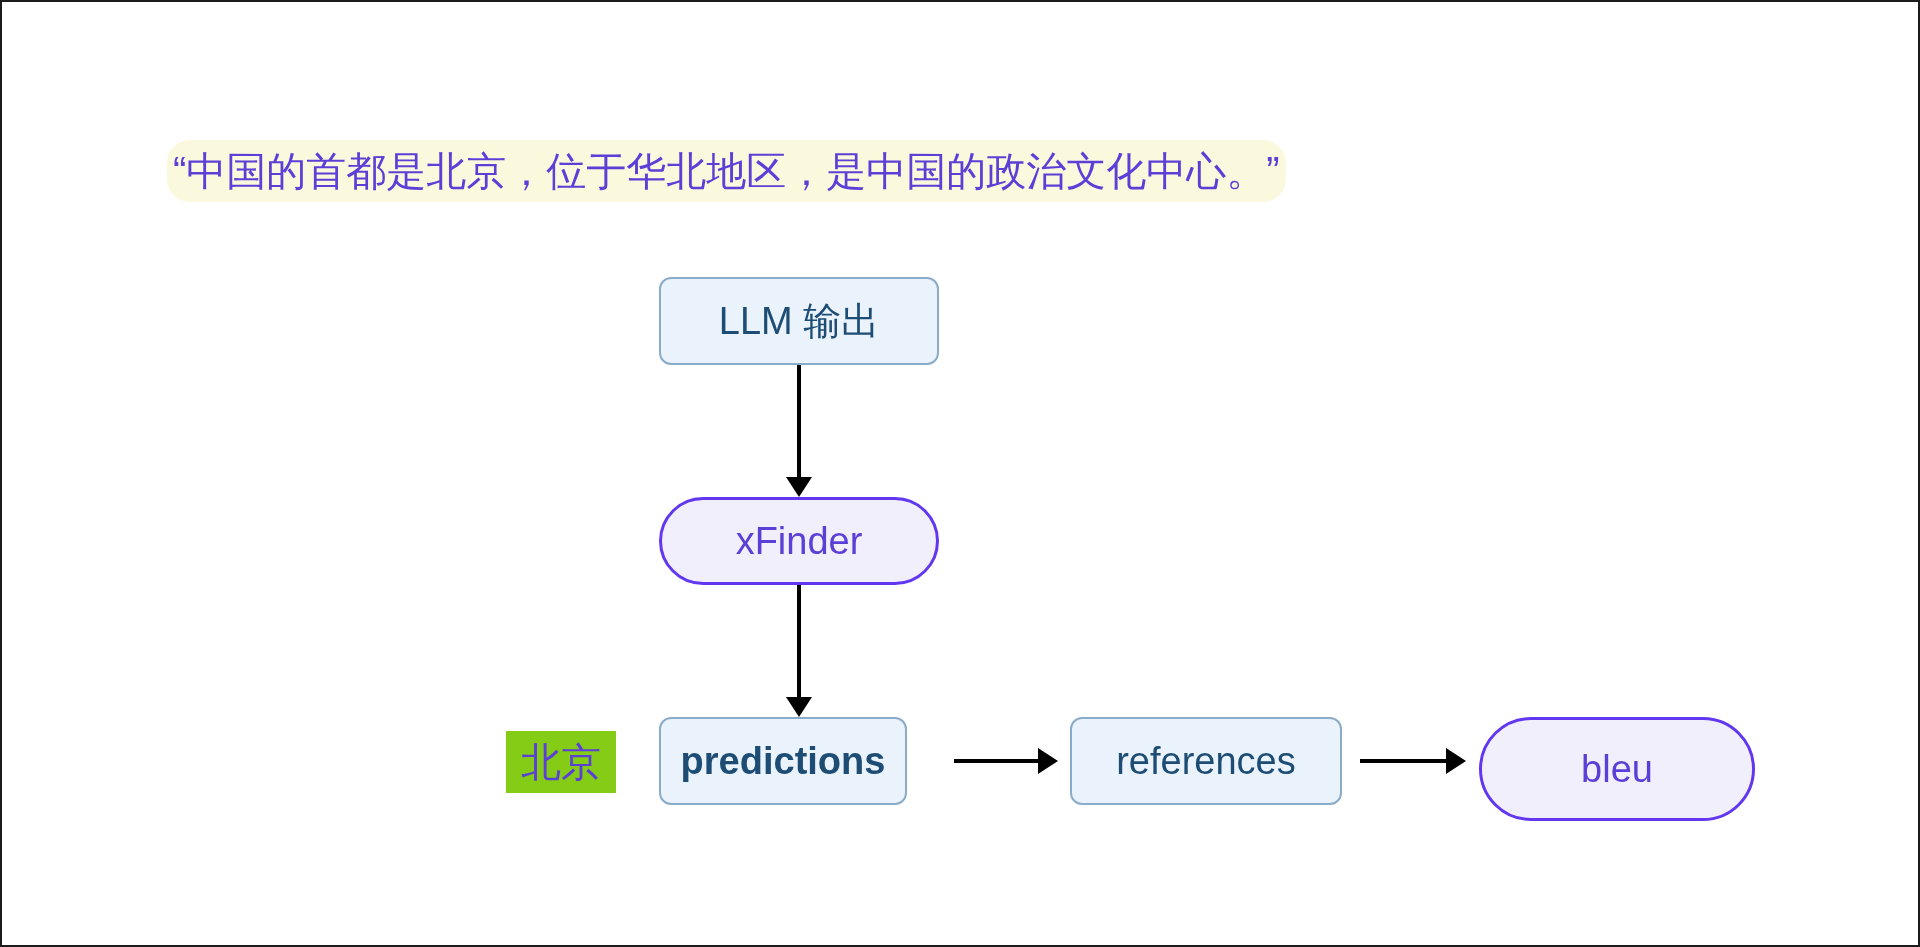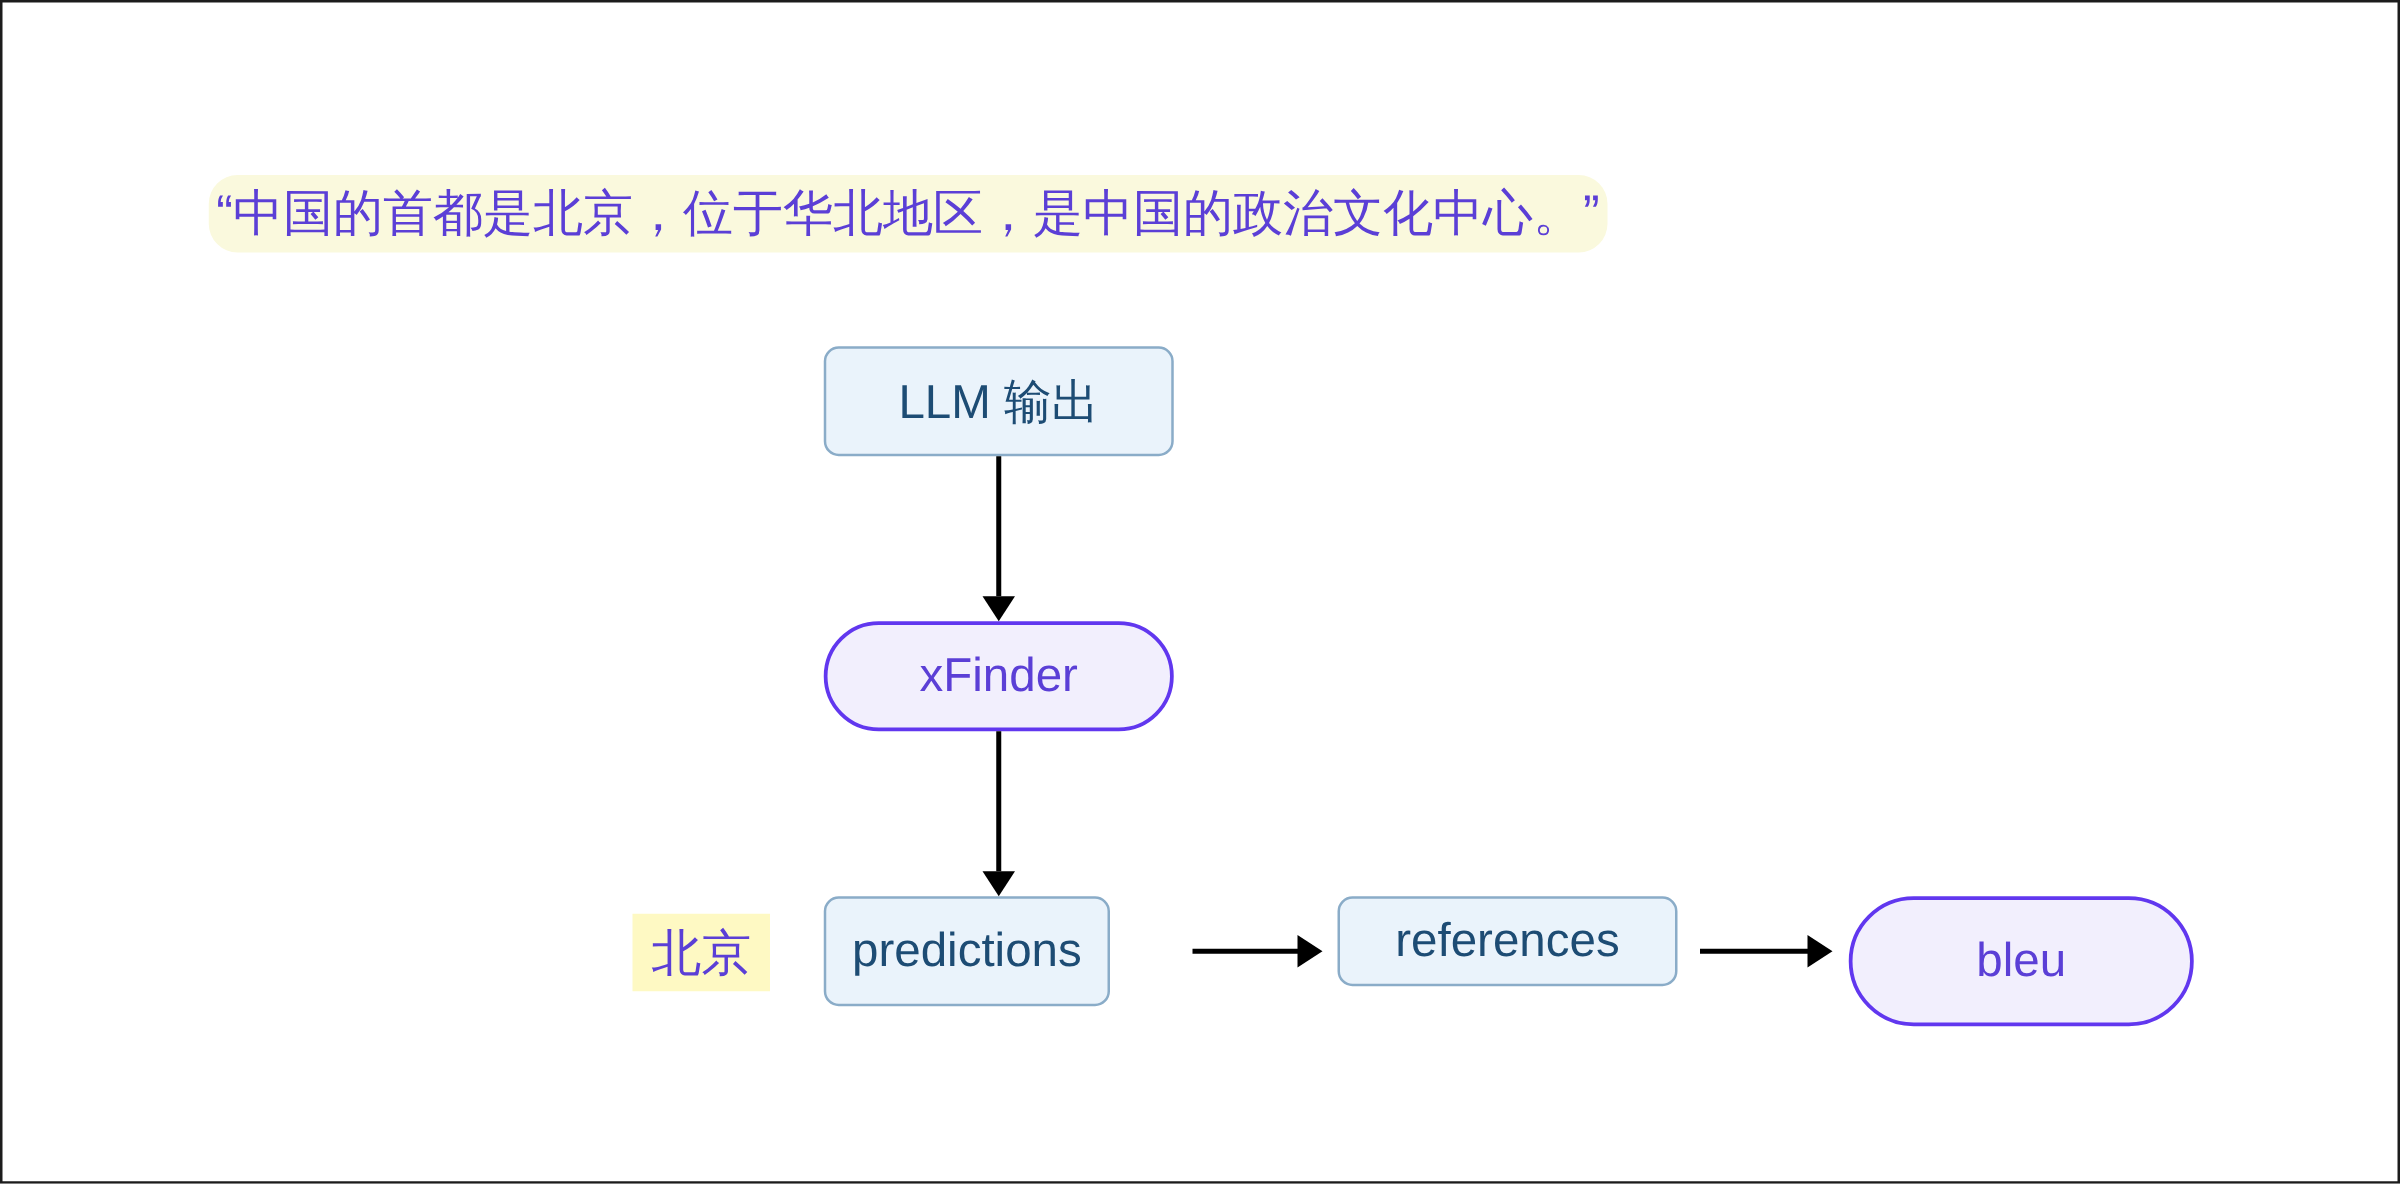--- a/index.html
+++ b/index.html
@@ -61,32 +61,32 @@
   .node-purple {
     background: #f2effd;
     border: 3px solid #6137ef;
     border-radius: 999px;
     color: #5b3fd6;
     font-size: 38px;
   }
 
   #node-llm      { left: 657px; top: 275px;  width: 280px; height: 88px; }
   #node-xfinder  { left: 657px; top: 495px;  width: 280px; height: 88px; }
-  #node-pred     { left: 657px; top: 715px;  width: 229px; height: 88px; }
-  #node-refs     { left: 1068px; top: 715px; width: 272px; height: 72px; text-align: right; }
+  #node-pred     { left: 657px; top: 715px;  width: 248px; height: 88px; font-weight: bold; }
+  #node-refs     { left: 1068px; top: 715px; width: 272px; height: 88px; text-align: right; }
   #node-bleu     { left: 1477px; top: 715px; width: 276px; height: 104px; }
 
   
   .token-highlight {
     position: absolute;
     left: 504px;
     top: 729px;
     width: 110px;
     height: 62px;
-    background: #fef9c3;
+    background: #84cc16;
     display: flex;
     align-items: center;
     justify-content: center;
     font-size: 40px;
     color: #5b3fd6;
     box-sizing: border-box;
   }
 
   
   .arrow {

